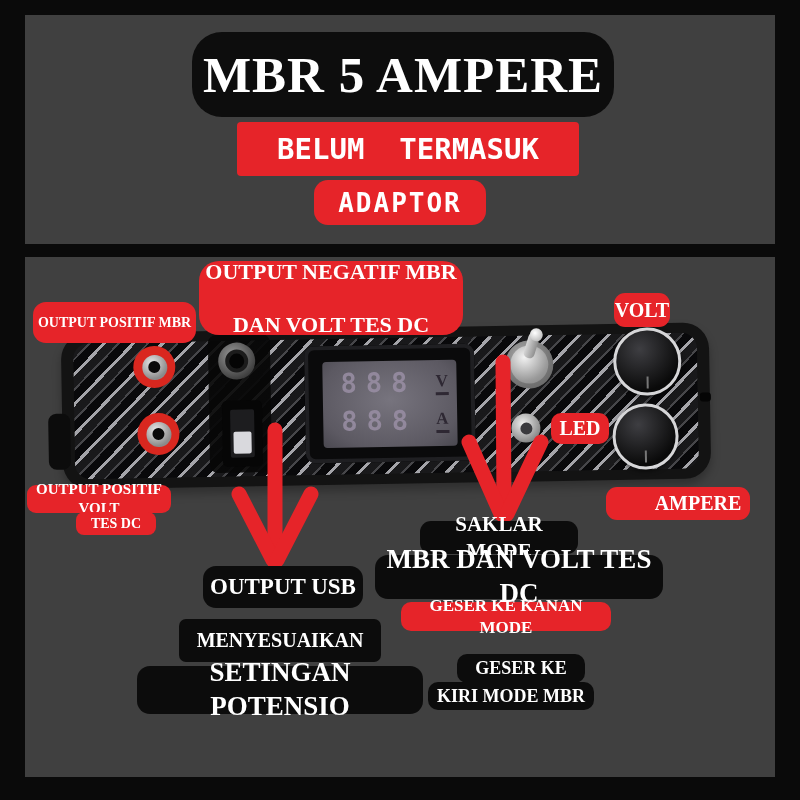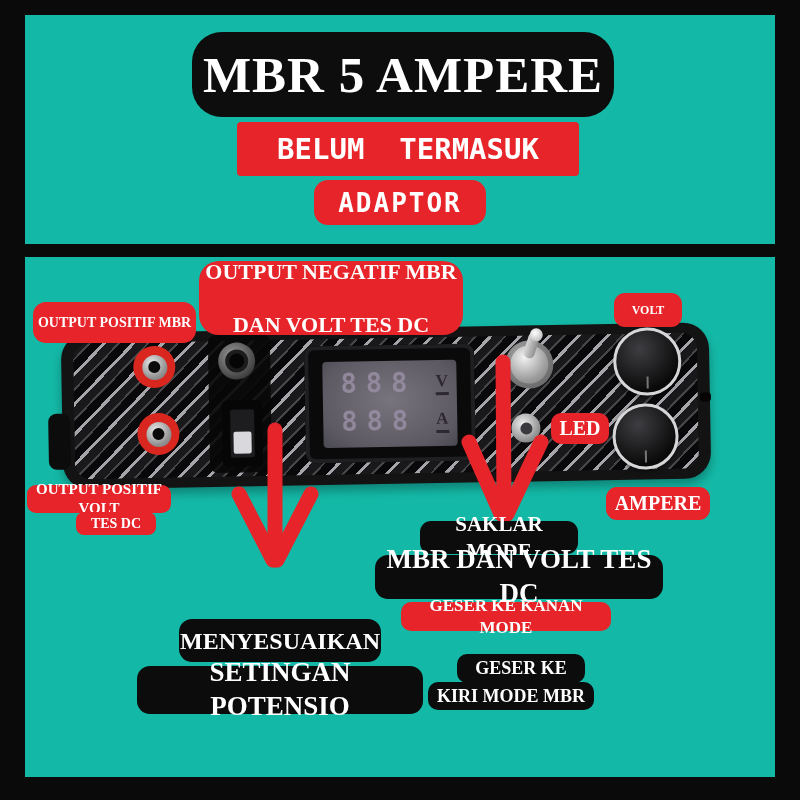--- a/index.html
+++ b/index.html
@@ -1,16 +1,16 @@
 <!DOCTYPE html>
 <html><head>
 <meta charset="utf-8">
 <style>
   html,body{margin:0;padding:0;background:#ffffff;}
-  .canvas{position:relative;width:800px;height:800px;background:#14b8a6;overflow:hidden;
+  .canvas{position:relative;width:800px;height:800px;background:#404040;overflow:hidden;
           font-family:"Liberation Serif","DejaVu Serif",serif;}
   .abs{position:absolute;}
 
   
   .frame{background:#0a0a0a;}
 
   
   .title-box{left:192px;top:32px;width:422px;height:85px;background:#0d0d0d;border-radius:30px;
              display:flex;align-items:center;justify-content:center;}
   .title-box span{color:#fff;font-weight:700;font-size:51px;letter-spacing:1px;}
@@ -176,29 +176,29 @@
 
   <div class="pill" style="left:33px;top:302px;width:163px;height:41px;border-radius:13px;font-size:14px;">
     <span>OUTPUT POSITIF MBR</span>
   </div>
 
   <div class="pill" style="left:199px;top:261px;width:264px;height:74px;border-radius:20px;font-size:22px;">
     <span>OUTPUT NEGATIF MBR</span>
     <span>DAN VOLT TES DC</span>
   </div>
 
-  <div class="pill" style="left:614px;top:293px;width:68px;height:34px;border-radius:11px;font-size:12px;">
+  <div class="pill" style="left:614px;top:293px;width:56px;height:34px;border-radius:11px;font-size:20px;">
     <span>VOLT</span>
   </div>
 
   <div class="pill" style="left:551px;top:413px;width:58px;height:31px;border-radius:10px;font-size:20px;">
     <span>LED</span>
   </div>
 
-  <div class="pill" style="left:606px;top:487px;width:104px;height:33px;border-radius:11px;font-size:20px;">
+  <div class="pill" style="left:606px;top:487px;width:104px;height:33px;border-radius:11px;font-size:20px;padding-left:40px;">
     <span>AMPERE</span>
   </div>
 
   <div class="pill" style="left:27px;top:485px;width:144px;height:28px;border-radius:9px;font-size:15px;">
     <span>OUTPUT POSITIF VOLT</span>
   </div>
   <div class="pill" style="left:76px;top:512px;width:80px;height:23px;border-radius:8px;font-size:14px;">
     <span>TES DC</span>
   </div>
 
@@ -211,20 +211,23 @@
   </div>
   <div class="blackbox" style="left:375px;top:555px;width:288px;height:44px;border-radius:13px;font-size:27px;">
     <span>MBR DAN VOLT TES DC</span>
   </div>
   <div class="blackbox" style="left:457px;top:654px;width:128px;height:29px;border-radius:10px;font-size:18px;">
     <span>GESER KE</span>
   </div>
   <div class="blackbox" style="left:428px;top:682px;width:166px;height:28px;border-radius:10px;font-size:18px;">
     <span>KIRI MODE MBR</span>
   </div>
-  <div class="blackbox" style="left:179px;top:619px;width:202px;height:43px;border-radius:13px;font-size:24px;">
+  <div class="blackbox" style="left:203px;top:566px;width:160px;height:42px;border-radius:13px;font-size:23px;">
+    <span>OUTPUT USB</span>
+  </div>
+  <div class="blackbox" style="left:179px;top:619px;width:202px;height:43px;border-radius:7px;font-size:20px;">
     <span>MENYESUAIKAN</span>
   </div>
   <div class="blackbox" style="left:137px;top:666px;width:286px;height:48px;border-radius:13px;font-size:27px;">
     <span>SETINGAN POTENSIO</span>
   </div>
 
 </div>
 
 </body></html>

